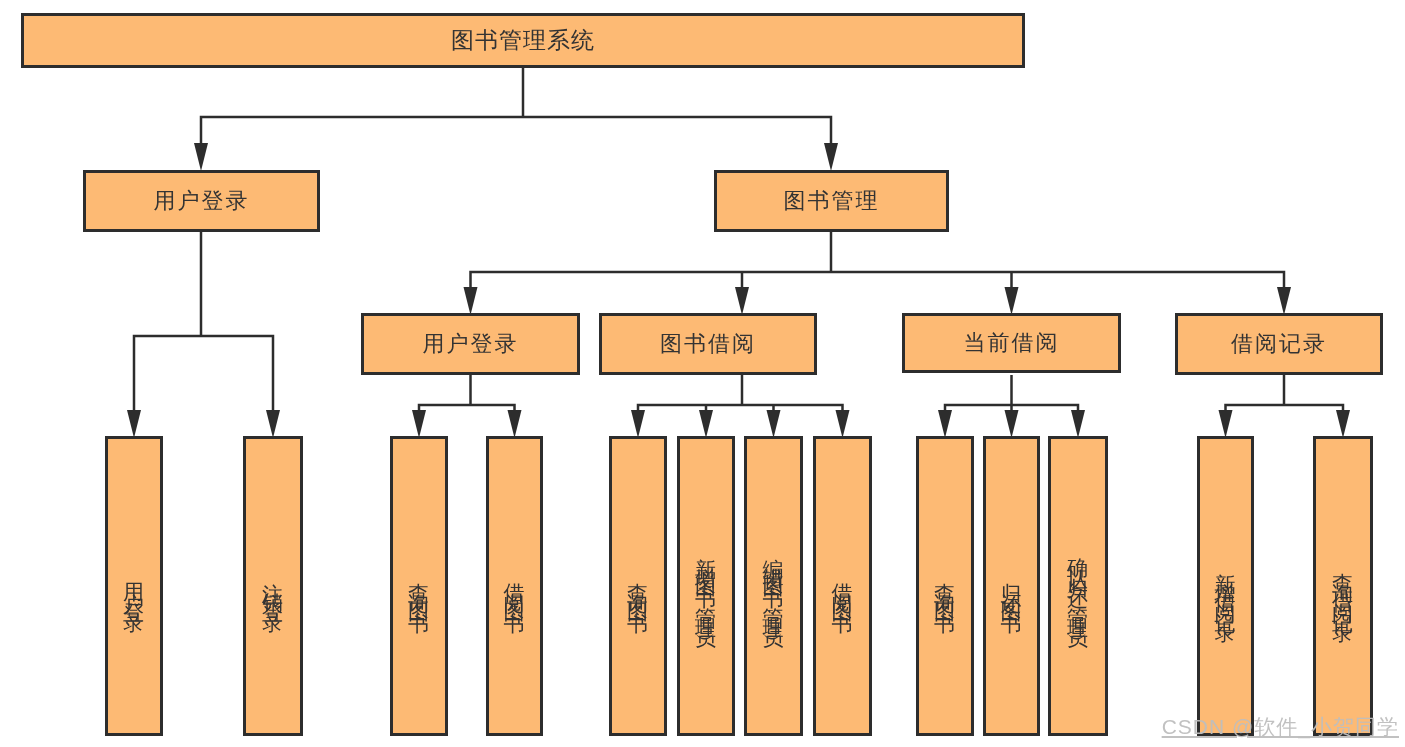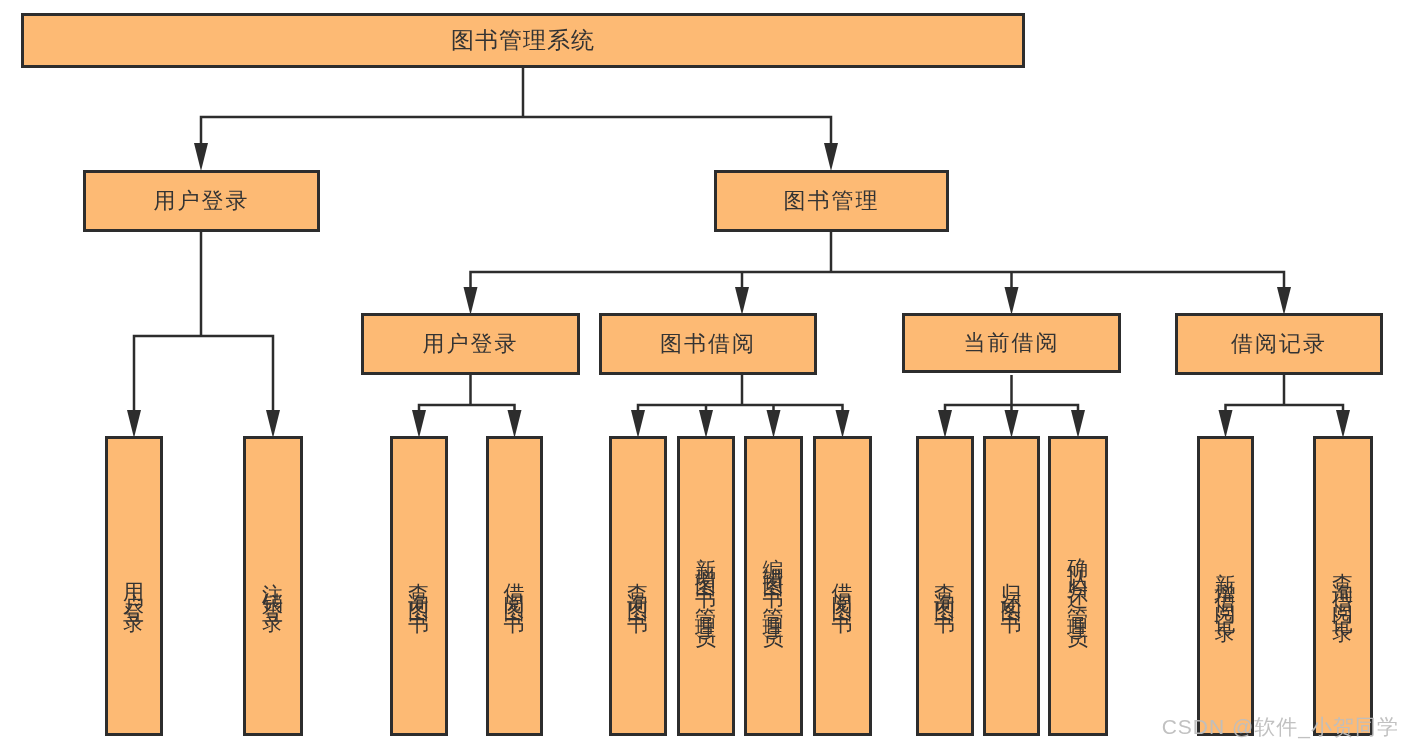--- a/index.html
+++ b/index.html
@@ -37,20 +37,21 @@
     color: #333333;
   }
   .watermark {
     position: absolute;
     right: 6px;
     bottom: 6px;
     font-size: 21px;
     color: rgba(190, 190, 190, 0.95);
     letter-spacing: 1px;
     white-space: nowrap;
+    text-decoration: underline;
   }
 </style>
 </head>
 <body>
 
 <div id="canvas">
 
   <svg id="connectors" width="1405" height="747" viewBox="0 0 1405 747">
     <g fill="none" stroke="#2d2d2d" stroke-width="2.5">
 

